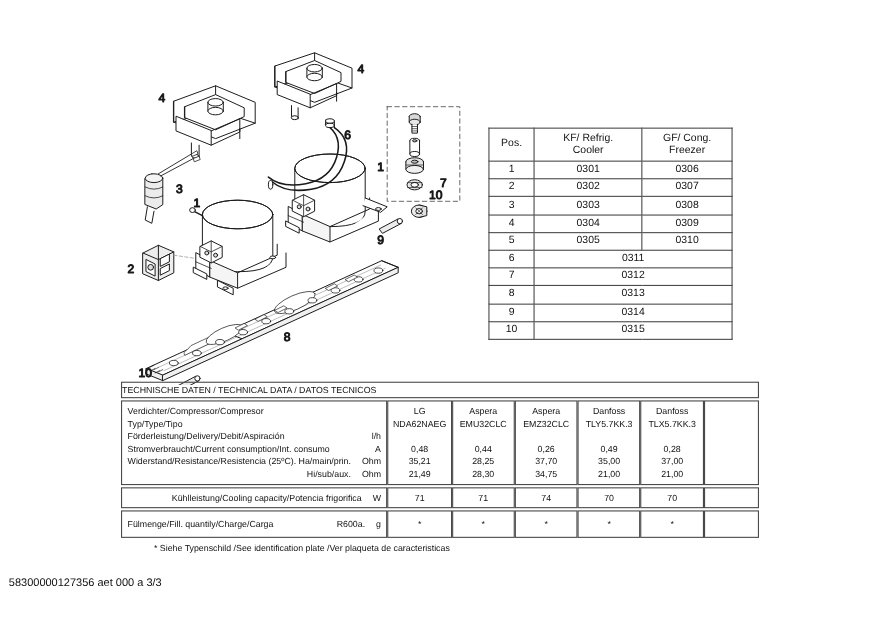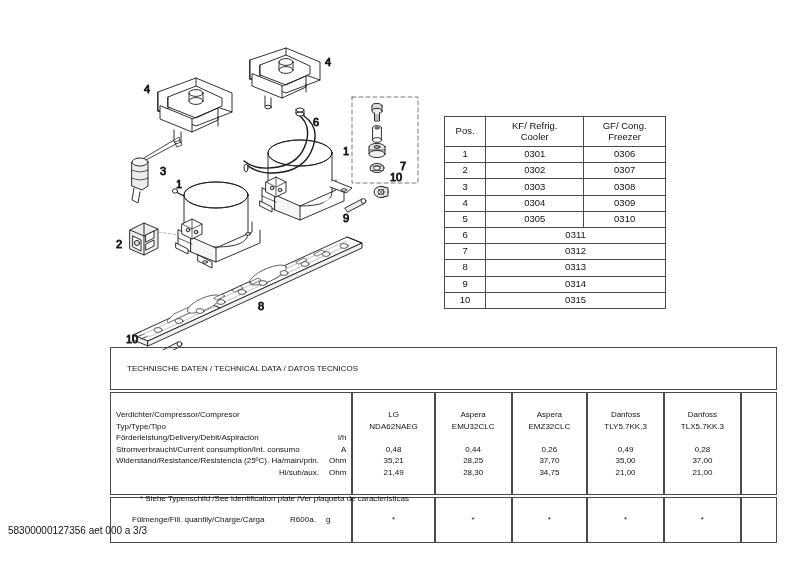--- a/index.html
+++ b/index.html
@@ -56,21 +56,21 @@
     position: absolute;
     left: 110px; top: 345px;
     width: 580px;
     border-collapse: separate;
     border-spacing: 0 2px;
     font-size: 8px;
   }
   #tech-table td {
     border: 1px solid #4a4a4a;
     vertical-align: middle;
-    padding: 16px;
+    padding: 0;
   }
   .tt-label { padding: 2px 4px 2px 5px; }
   .tt-val { text-align: center; }
   .tt-title { height: 15px; padding: 1px 5px; }
 
   .spec-line {
     display: flex;
     justify-content: flex-end;
     align-items: baseline;
     padding: 0 5px 0 5px;
@@ -483,21 +483,35 @@
             <div class="num-line">&nbsp;</div>
             <div class="num-line">&nbsp;</div>
             <div class="num-line">&nbsp;</div>
             <div class="num-line">&nbsp;</div>
             <div class="num-line">&nbsp;</div>
             <div class="num-line">&nbsp;</div>
           </div>
         </td>
     </tr>
     <tr>
-      <td class="w-label" style="height:35px">
+      <td class="w-label" style="height:19px">
+        <div class="spec-line">
+          <span>Kühlleistung/Cooling capacity/Potencia frigorifica</span>
+          <span class="spec-unit">W</span>
+        </div>
+      </td>
+      <td class="w-col tt-val">71</td>
+      <td class="w-col tt-val">71</td>
+      <td class="w-col tt-val">74</td>
+      <td class="w-col tt-val">70</td>
+      <td class="w-col tt-val">70</td>
+      <td class="w-col tt-val"></td>
+    </tr>
+    <tr>
+      <td class="w-label" style="height:25px">
         <div class="spec-line">
           <span>Fülmenge/Fill. quantily/Charge/Carga</span>
           <span style="flex:1"></span>
           <span>R600a.</span>
           <span class="spec-unit">g</span>
         </div>
       </td>
       <td class="w-col tt-val">*</td>
       <td class="w-col tt-val">*</td>
       <td class="w-col tt-val">*</td>

